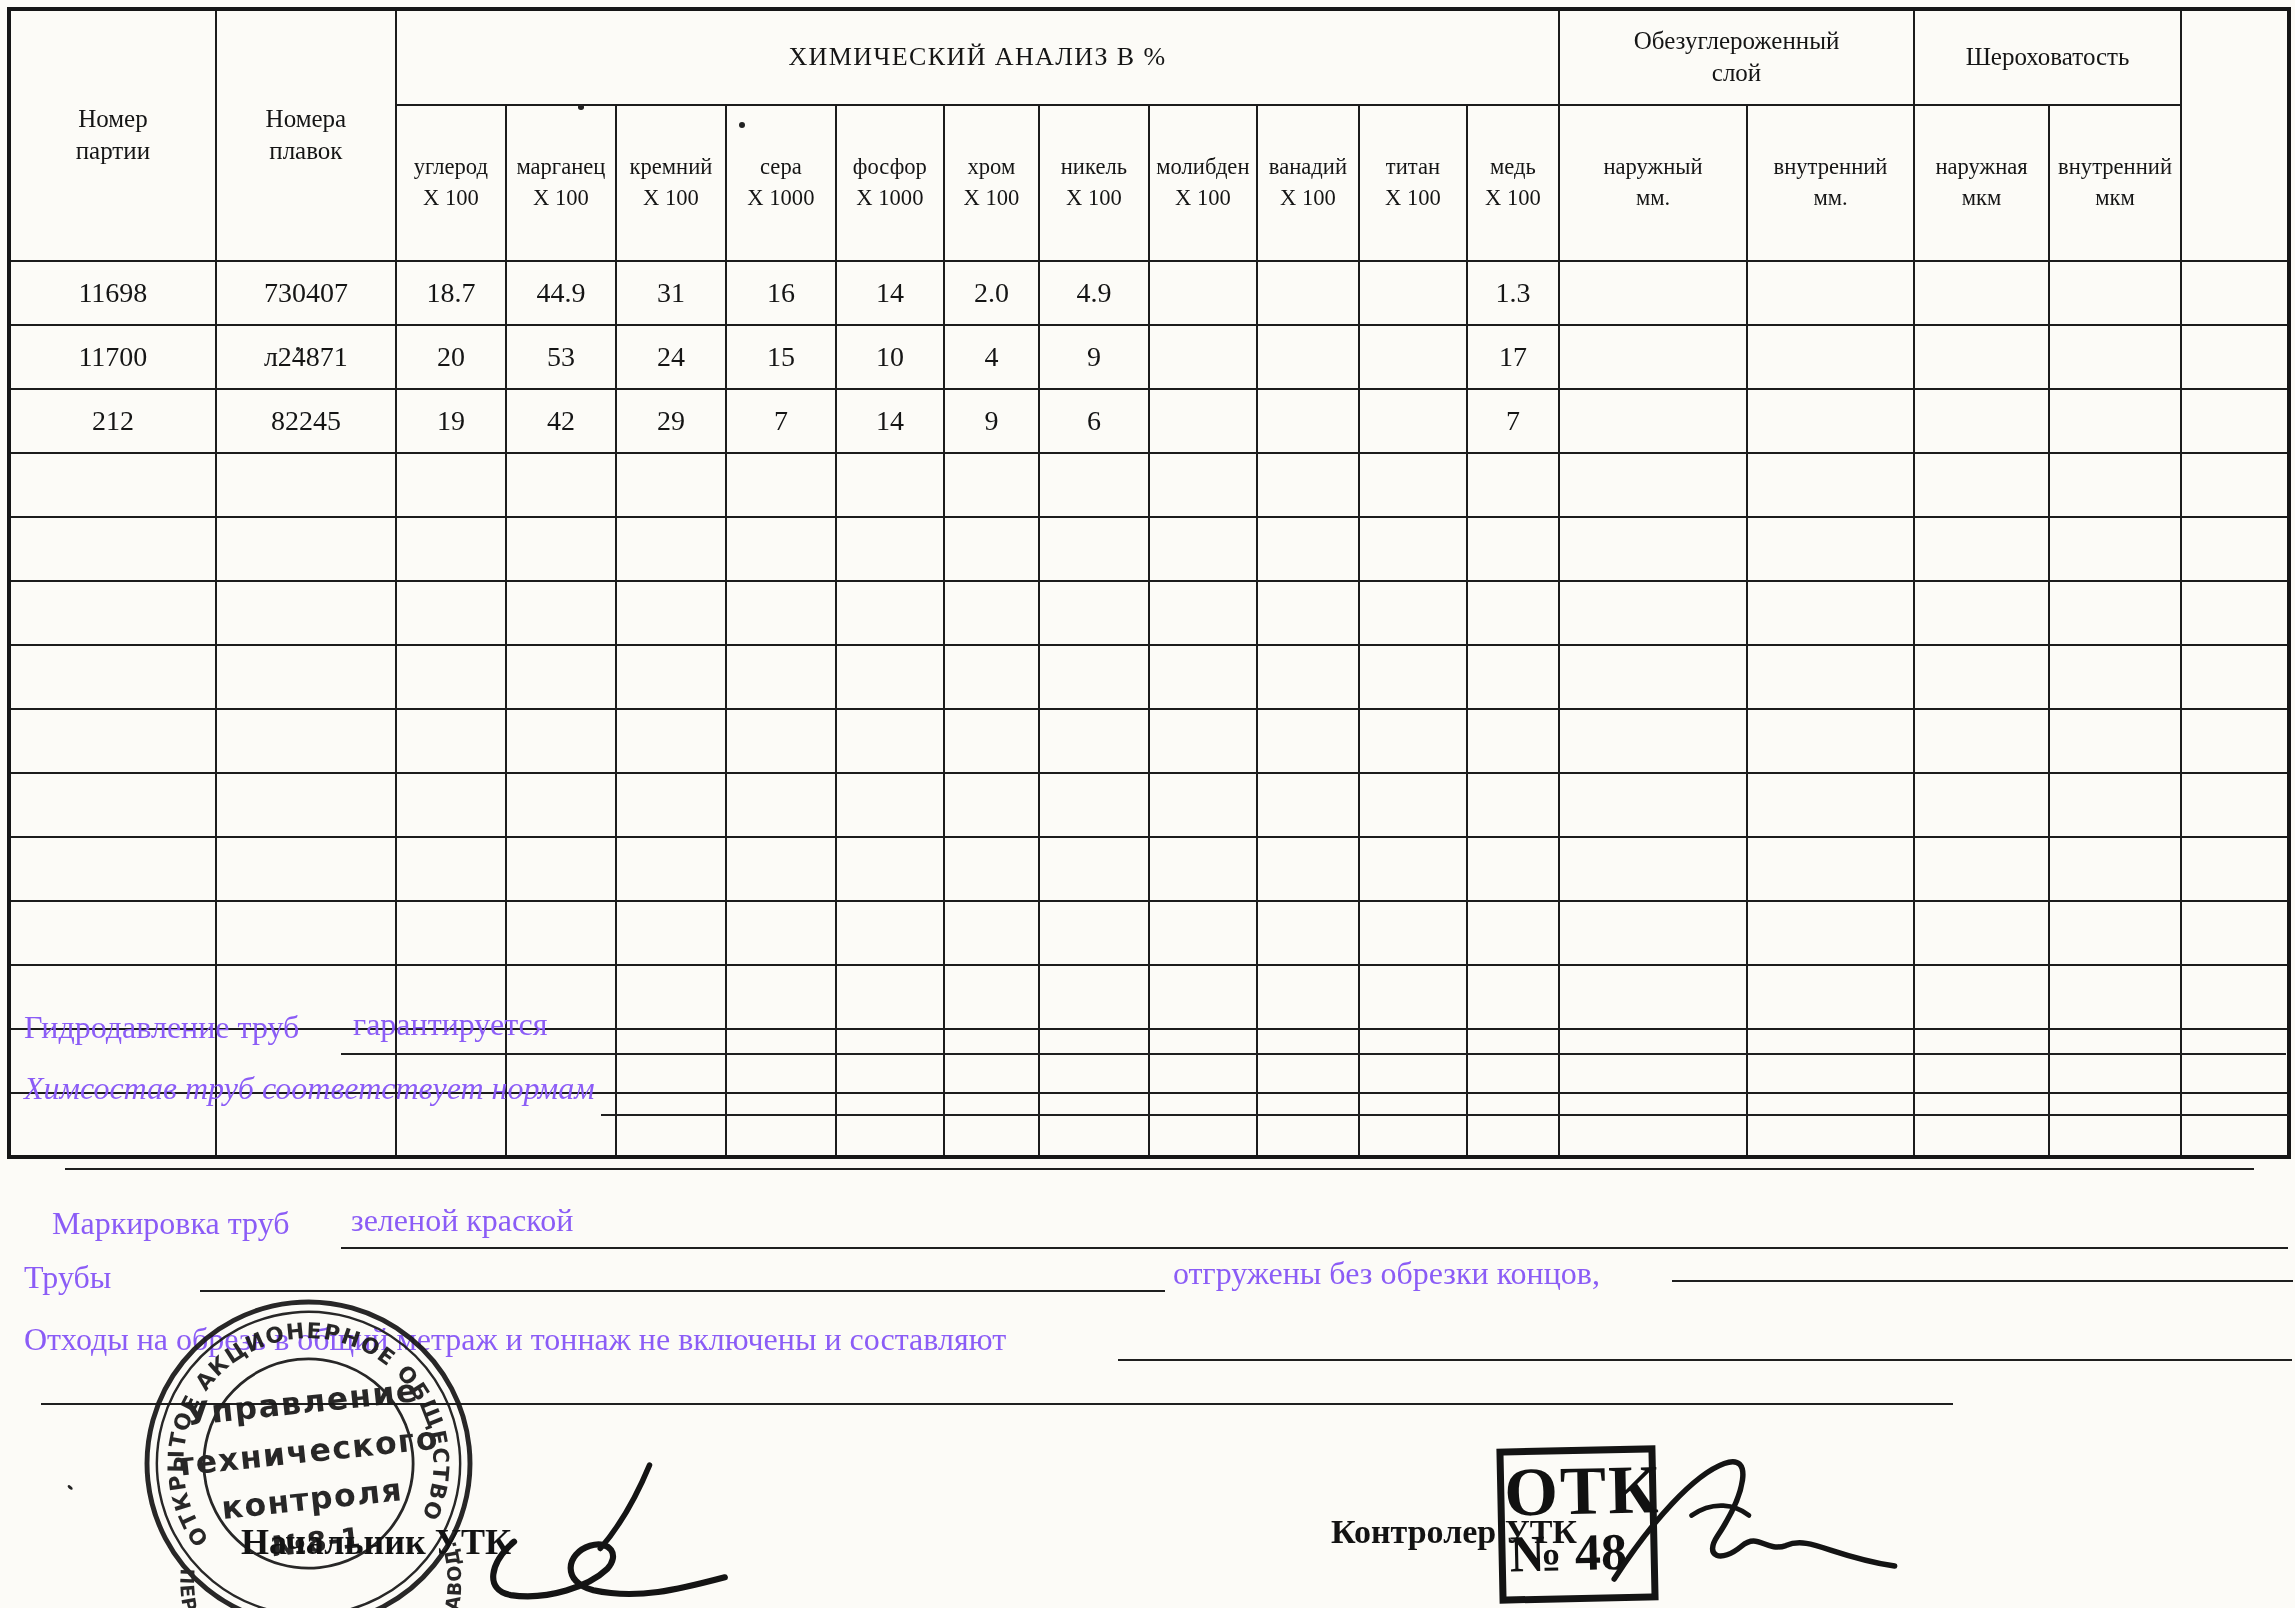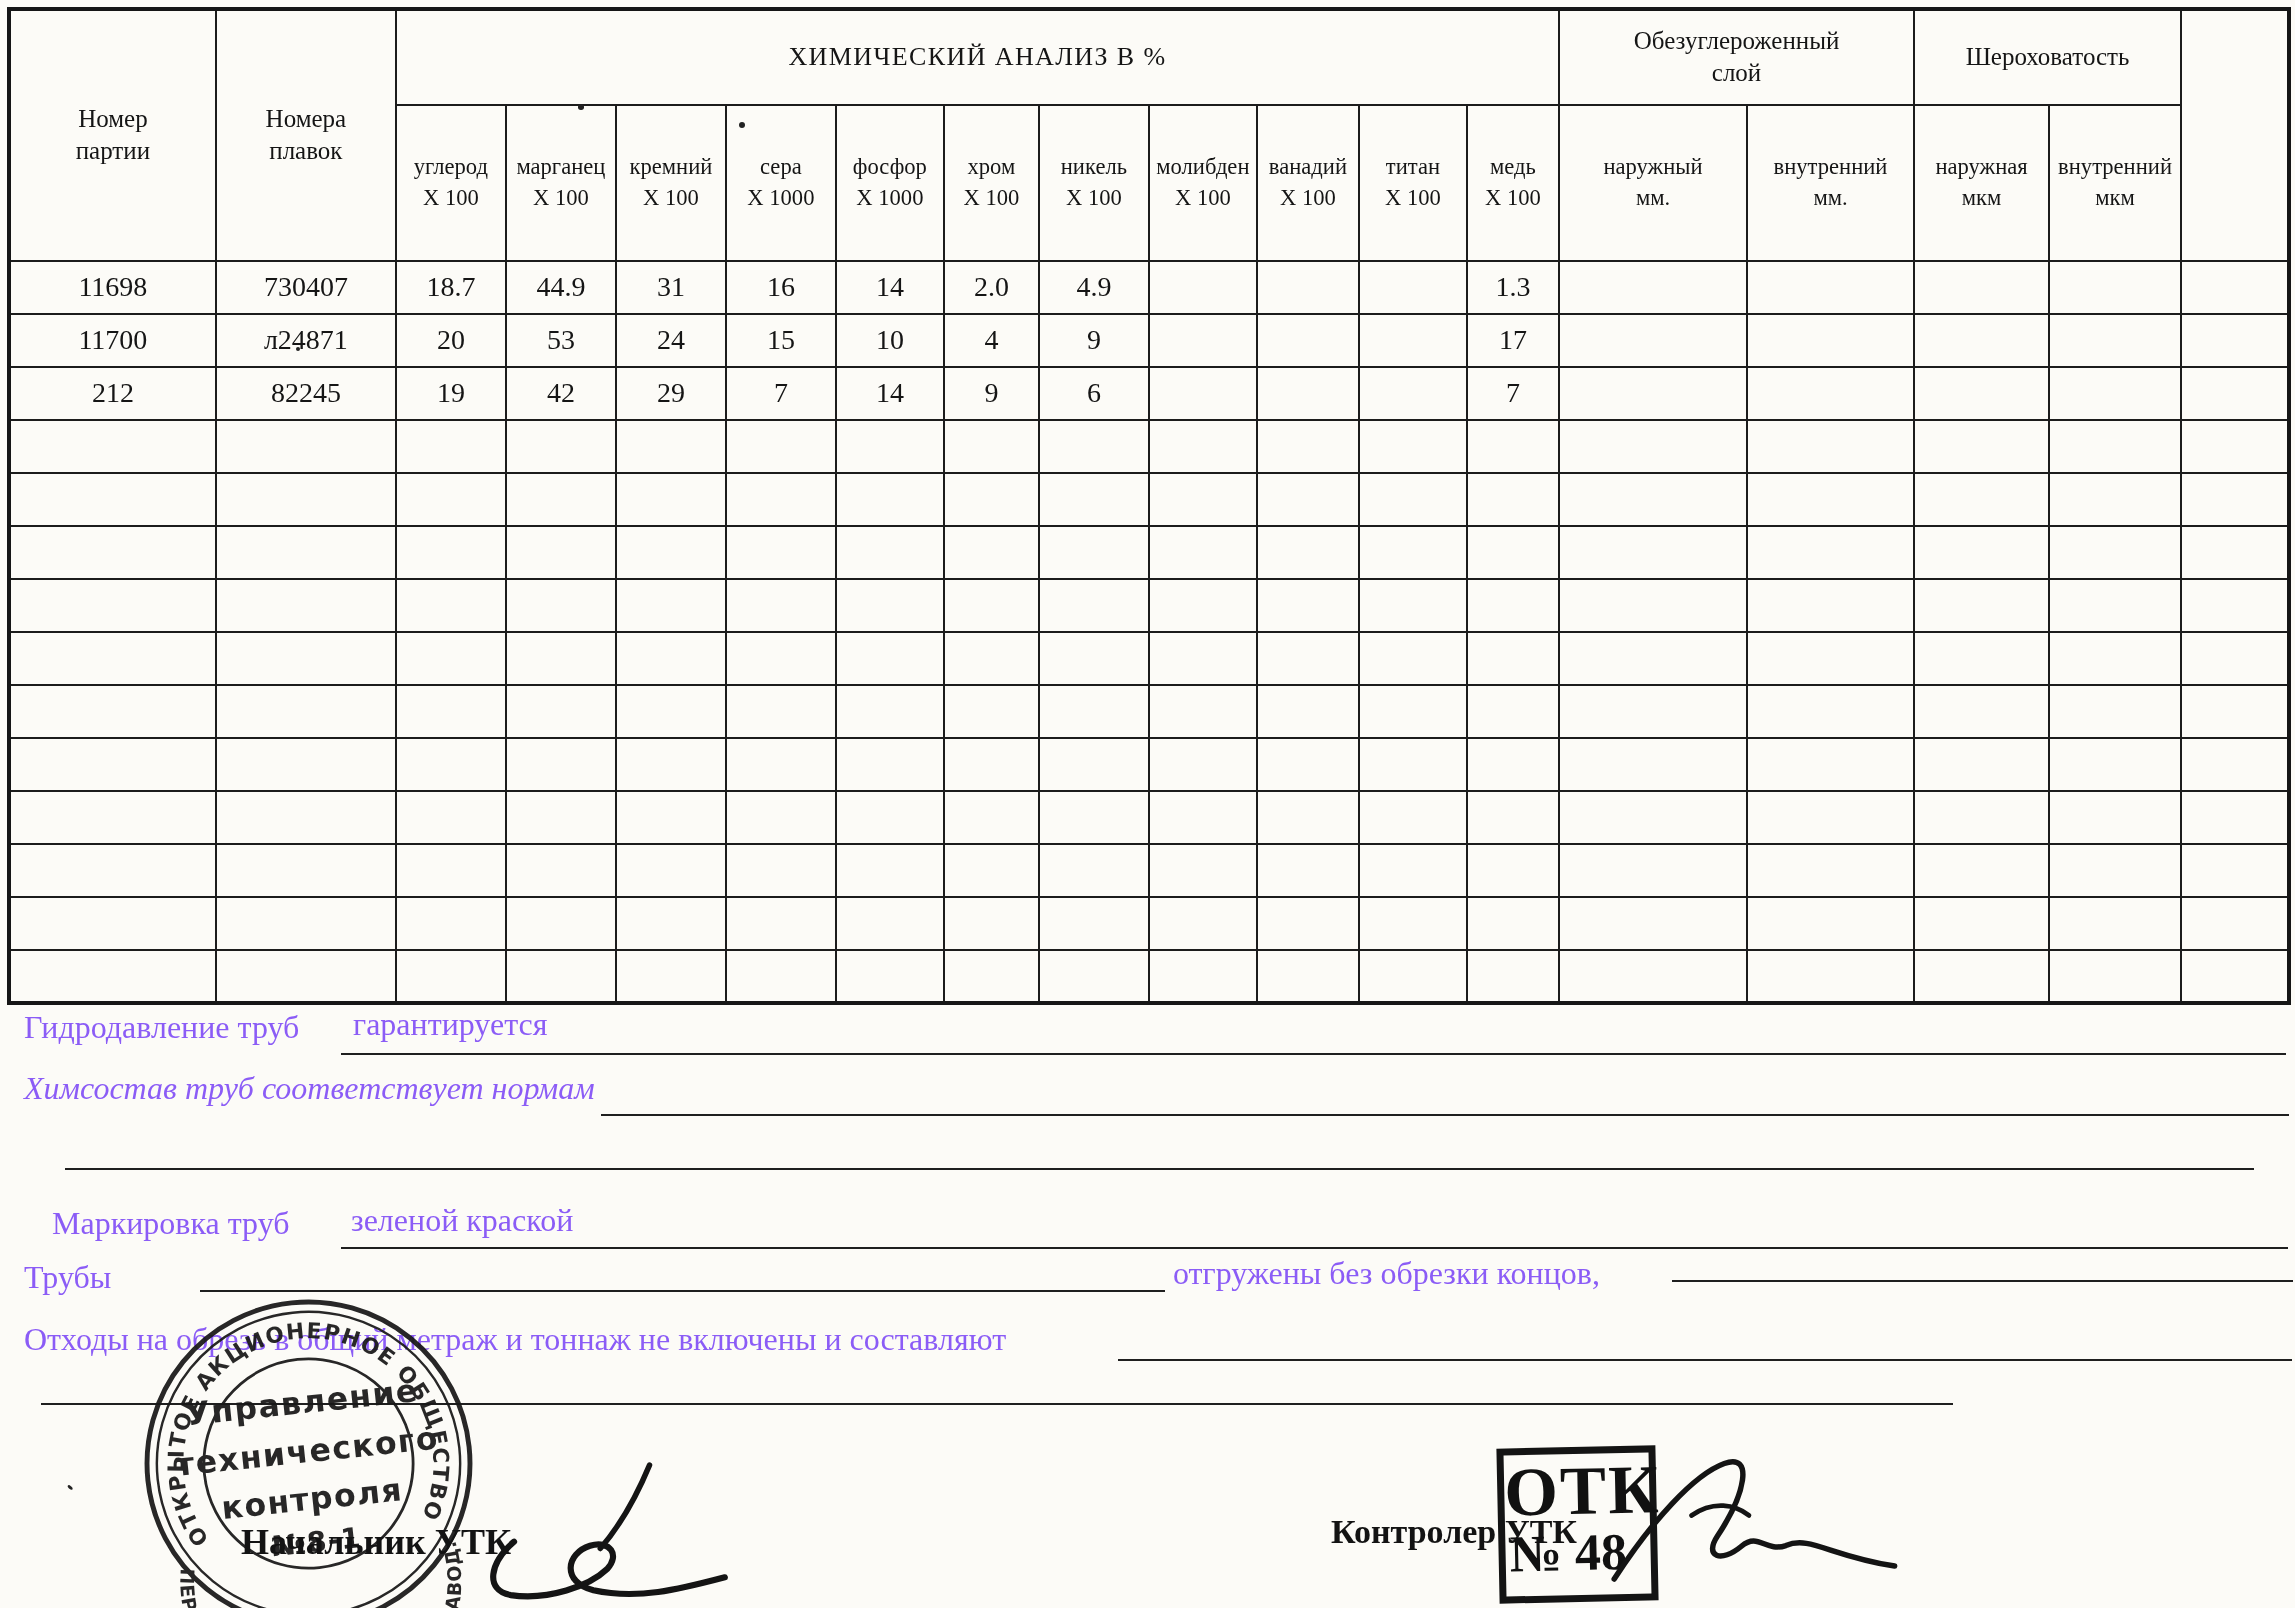--- a/index.html
+++ b/index.html
@@ -7,21 +7,21 @@
        font-family:"Liberation Serif", serif;color:#1a1a1a;}
   .page{position:relative;width:2295px;height:1608px;background:#fcfbf7;}
 
   
   table.chem{position:absolute;left:6.9px;top:6.9px;width:2279px;
              border-collapse:collapse;table-layout:fixed;border:4.8px solid #161616;}
   table.chem th, table.chem td{border:2.1px solid #1c1c1c;padding:0;text-align:center;
              vertical-align:middle;font-family:"Liberation Serif", serif;
              font-weight:normal;color:#151515;overflow:hidden;}
   tr.hr1{height:96px;} tr.hr2{height:156px;}
-  table.chem tbody tr{height:53px;}
+  table.chem tbody tr{height:64px;}
   table.chem tbody td{font-size:28px;}
   .pre{white-space:pre-line;}
   .big{font-size:25px;line-height:1.3;}
   .sub{font-size:22.6px;line-height:1.35;}
   .chem-title{font-size:26px;letter-spacing:1.4px;}
 
   
   .lbl,.val{position:absolute;font-size:32px;white-space:nowrap;color:#8b5cf6;}
   .uline{position:absolute;border-bottom:2.7px solid #1f1f1f;height:0;}
 

